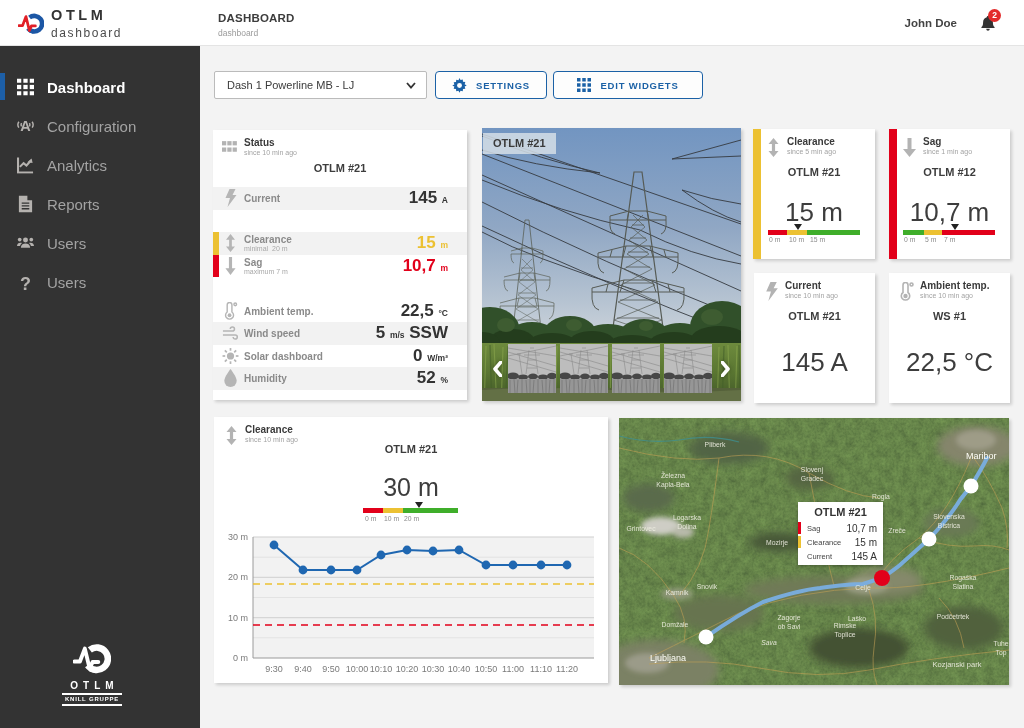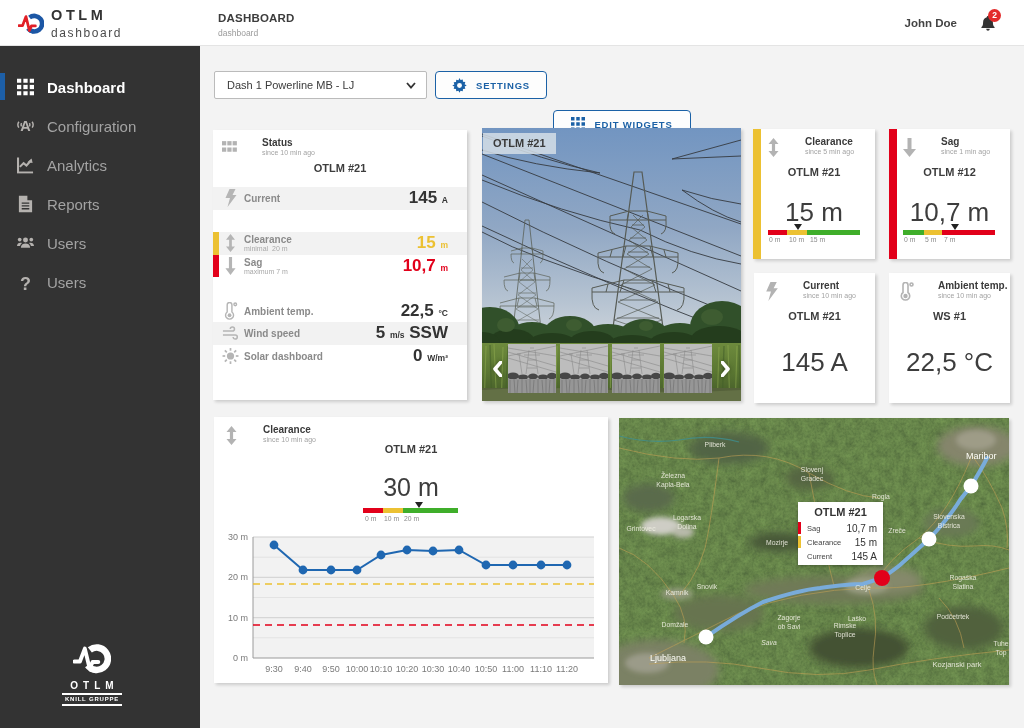--- a/index.html
+++ b/index.html
@@ -32,21 +32,21 @@
 #sblogo .otlm { font-size:10px; font-weight:bold; letter-spacing:5px; margin-top:1px; text-indent:5px; }
 #sblogo .knill { width:60px; margin:2px auto 0; border-top:2px solid #fff; border-bottom:2px solid #fff; font-size:6px; font-weight:bold; letter-spacing:0.8px; padding:1px 0 2px; }
 
 
 #dd { position:absolute; left:214px; top:71px; width:213px; height:28px; background:#fff; border:1px solid #bbb; border-radius:2px; font-size:11px; color:#3a3a3a; line-height:26px; padding-left:12px; }
 #dd .chev { position:absolute; right:10px; top:10px; }
 .bluebtn { position:absolute; top:71px; height:28px; background:#fdfdfd; border:1px solid #1b61a6; border-radius:4px; color:#1b61a6; font-size:9.5px; font-weight:bold; letter-spacing:0.8px; display:flex; align-items:center; justify-content:center; gap:9px; }
 
 
 .card { position:absolute; background:#fff; box-shadow:2px 2px 3px rgba(0,0,0,0.16); }
-.whead { position:absolute; left:9px; top:7px; white-space:nowrap;padding-left:18px; }
+.whead { position:absolute; left:9px; top:7px; white-space:nowrap; }
 .whead .wicon { position:absolute; left:0; top:2px; width:17px; height:19px; color:#b3b3b3; }
 .whead .wtitle { margin-left:22px; font-size:10px; font-weight:bold; color:#3a3a3a; }
 .whead .wsince { margin-left:22px; font-size:7px; color:#a3a3a3; margin-top:1px; }
 .wdev { position:absolute; left:0; width:100%; text-align:center; font-size:11px; font-weight:bold; color:#3d3d3d; }
 .bigval { position:absolute; left:0; width:100%; text-align:center; font-size:26px; color:#3d3d3d; }
 
 
 .sbar { position:absolute; height:5px; }
 .sbar div { position:absolute; top:0; height:5px; }
 .smark { position:absolute; width:0; height:0; border-left:4px solid transparent; border-right:4px solid transparent; border-top:6px solid #222; }
@@ -188,21 +188,21 @@
 <div id="dd">Dash 1 Powerline MB - LJ<svg class="chev" width="10" height="7" viewBox="0 0 10 7">
       <path d="M1 1 L5 5.6 L9 1" fill="none" stroke="#333" stroke-width="1.8"></path>
     </svg></div>
 <div class="bluebtn" style="left:435px; width:112px;">
   <svg width="15" height="15" viewBox="0 0 16 16">
       <path fill="#1b61a6" d="M8 0 l1.1 2.2 2.4-.7 .2 2.5 2.5 .2 -.7 2.4 L15.7 8 l-2.2 1.1 .7 2.4 -2.5 .2 -.2 2.5 -2.4-.7 L8 15.7 6.9 13.5 4.5 14.2 4.3 11.7 1.8 11.5 2.5 9.1 .3 8 2.5 6.9 1.8 4.5 4.3 4.3 4.5 1.8 6.9 2.5 Z"></path>
       <circle cx="8" cy="8" r="2.6" fill="#fdfdfd"></circle>
     </svg>
   SETTINGS
 </div>
-<div class="bluebtn" style="left:553px; width:138px;margin-top:39px;">
+<div class="bluebtn" style="left:553px; width:150px;">
   <svg width="14" height="14" viewBox="0 0 16 16">
       <g fill="#1b61a6">
     <rect x="0" y="0" width="4" height="4"></rect>
         <rect x="6" y="0" width="4" height="4"></rect>
         <rect x="12" y="0" width="4" height="4"></rect>
     <rect x="0" y="6" width="4" height="4"></rect>
         <rect x="6" y="6" width="4" height="4"></rect>
         <rect x="12" y="6" width="4" height="4"></rect>
     <rect x="0" y="12" width="4" height="4"></rect>
         <rect x="6" y="12" width="4" height="4"></rect>
@@ -300,20 +300,29 @@
             <line x1="11.5" y1="11.5" x2="13.3" y2="13.3"></line>
             <line x1="13.3" y1="2.7" x2="11.5" y2="4.5"></line>
             <line x1="2.7" y1="13.3" x2="4.5" y2="11.5"></line>
           </g>
         </g>
       </svg>
     <div class="rlab">
         <div class="main">Solar dashboard</div>
       </div>
     <div class="rval">0 <span class="unit">W/m²</span></div>
+  </div>
+  <div class="srow g" style="top:237px;">
+    <svg class="ricon" viewBox="0 0 12 16" width="11" height="15">
+        <path fill="#b5b5b5" d="M6 0 C6 0 11.5 7 11.5 10.5 A5.5 5.5 0 0 1 .5 10.5 C.5 7 6 0 6 0 Z"></path>
+      </svg>
+    <div class="rlab">
+        <div class="main">Humidity</div>
+      </div>
+    <div class="rval">52 <span class="unit">%</span></div>
   </div>
 </div>
 
 <div class="card" id="photo">
   <svg width="259" height="273" viewBox="0 0 259 273">
     <defs>
       <linearGradient id="skyg" x1="0" y1="0" x2="0" y2="1">
         <stop offset="0" stop-color="#7295c1"></stop>
         <stop offset="0.5" stop-color="#90a7c4"></stop>
         <stop offset="0.85" stop-color="#b4c2d1"></stop>

